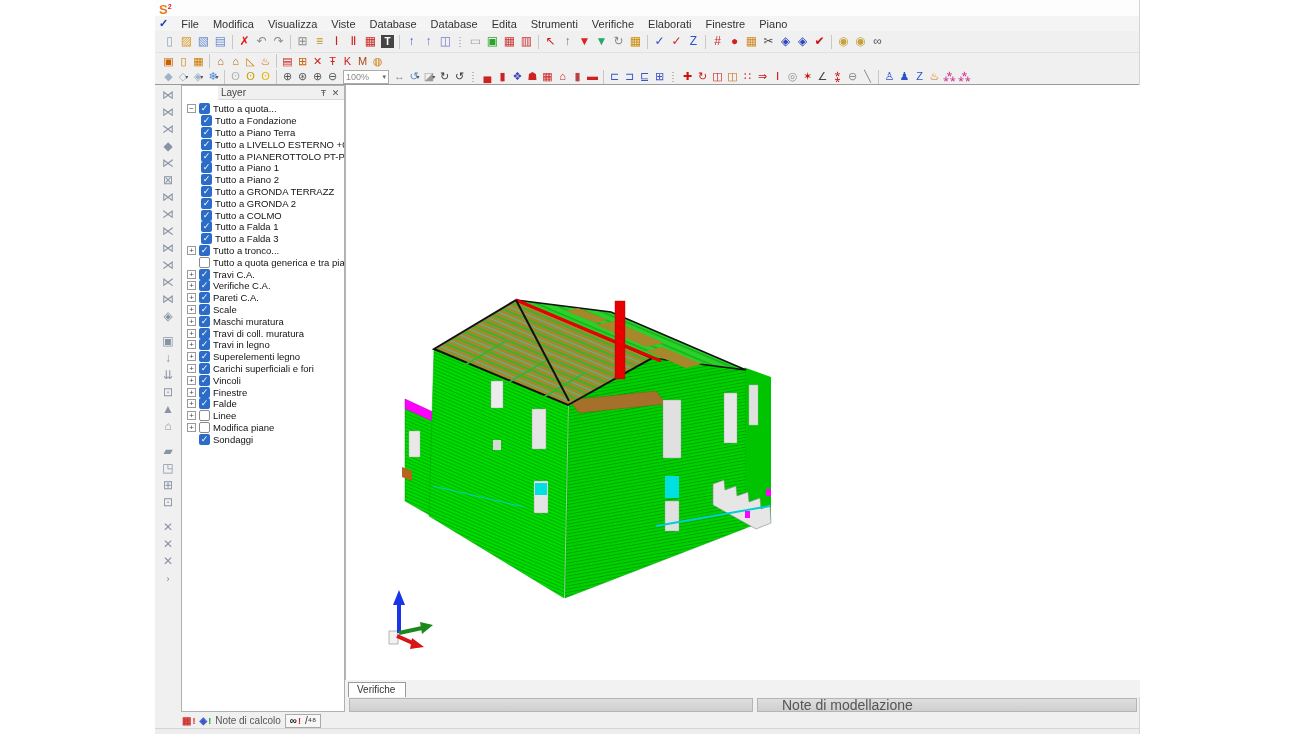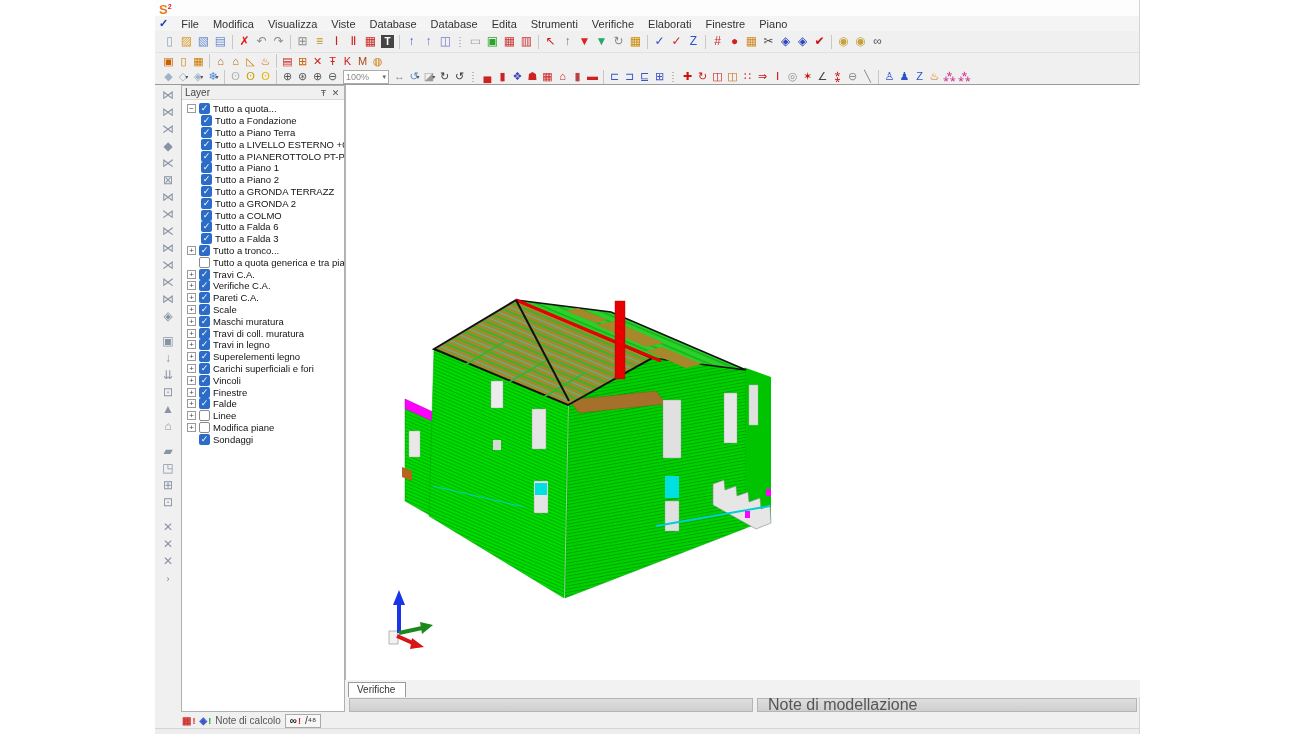--- a/index.html
+++ b/index.html
@@ -45,21 +45,21 @@
               display:flex; flex-direction:column; align-items:center; padding-top:2px; }
   .vti { width:18px; height:17px; line-height:17px; text-align:center; font-size:12px;
          color:#8a93a5; cursor:default; flex:0 0 auto; }
   .vgap { height:8px; flex:0 0 auto; }
   #vt-overflow { font-size:9px; color:#777; margin-top:4px; }
 
   
   #layer-panel { position:absolute; left:26px; top:85px; width:164px; height:627px;
                  background:#fff; border:1px solid #b0b0b0; }
   #layer-header { height:14px; background:#f0f0f0; border-bottom:1px solid #d8d8d8;
-                  display:flex; align-items:center; font-size:10px; color:#444; padding:0 3px; }
+                  display:flex; align-items:center; font-size:10px; color:#444; padding:0 3px;margin-left:36px; }
   #layer-header .hbtn { margin-left:auto; color:#555; font-size:9px; width:11px; text-align:center; }
   #layer-header .hbtn + .hbtn { margin-left:1px; }
   #layer-tree { padding-top:3px; }
   .trow { height:11.8px; display:flex; align-items:center; font-size:9.5px; color:#111;
           white-space:nowrap; overflow:hidden; }
   .trow .texp { width:9px; height:9px; border:1px solid #9a9a9a; background:#fff; font-size:8px;
                 line-height:7px; text-align:center; color:#444; margin:0 3px 0 0; flex:0 0 auto; }
   .trow .texp.none { border:none; background:transparent; }
   .trow .tchk { width:11px; height:11px; border-radius:2px; margin-right:3px; flex:0 0 auto;
                 font-size:9px; line-height:11px; text-align:center; }
@@ -73,22 +73,22 @@
 
   
   #vtabbar { position:absolute; left:190px; top:680px; width:795px; height:17px; background:#f2f2f2;
              display:flex; align-items:flex-end; }
   #vtab { height:15px; background:#fff; border:1px solid #9a9a9a; border-bottom:none; margin-left:3px;
           font-size:10px; color:#333; padding:1px 10px 0 8px; }
 
   
   #statusrow { position:absolute; left:190px; top:697px; width:795px; height:16px; }
   .statseg { position:absolute; top:1px; height:14px; border:1px solid #b5b5b5;
-             background:linear-gradient(#dedede,#cfcfcf); font-size:16px; color:#555;
-             display:flex; align-items:center; padding-left:10px; }
+             background:linear-gradient(#dedede,#cfcfcf); font-size:14px; color:#555;
+             display:flex; align-items:center; padding-left:24px; }
   #statseg-left  { left:4px; width:404px; }
   #statseg-right { left:412px; width:380px; }
 
   
   #bottomrow { position:absolute; left:27px; top:713px; width:170px; height:15px; display:flex;
                align-items:center; font-size:10px; color:#555; }
   .bicon { font-size:10px; font-weight:bold; margin-right:1px; }
   .bang { color:#d22; font-weight:bold; font-size:9px; margin-right:4px; }
   #bl-find-tab { display:flex; align-items:center; border:1px solid #aaa; background:#f7f7f7;
                  height:14px; padding:0 4px; margin-left:4px; }
@@ -327,21 +327,21 @@
         <div class="trow ind1">
           <span class="tchk on">✓</span>
           <span>Tutto a GRONDA 2</span>
         </div>
         <div class="trow ind1">
           <span class="tchk on">✓</span>
           <span>Tutto a COLMO</span>
         </div>
         <div class="trow ind1">
           <span class="tchk on">✓</span>
-          <span>Tutto a Falda 6</span>
+          <span>Tutto a Falda 1</span>
         </div>
         <div class="trow ind1">
           <span class="tchk on">✓</span>
           <span>Tutto a Falda 3</span>
         </div>
         <div class="trow ind0">
           <span class="texp">+</span>
           <span class="tchk on">✓</span>
           <span>Tutto a tronco...</span>
         </div>

